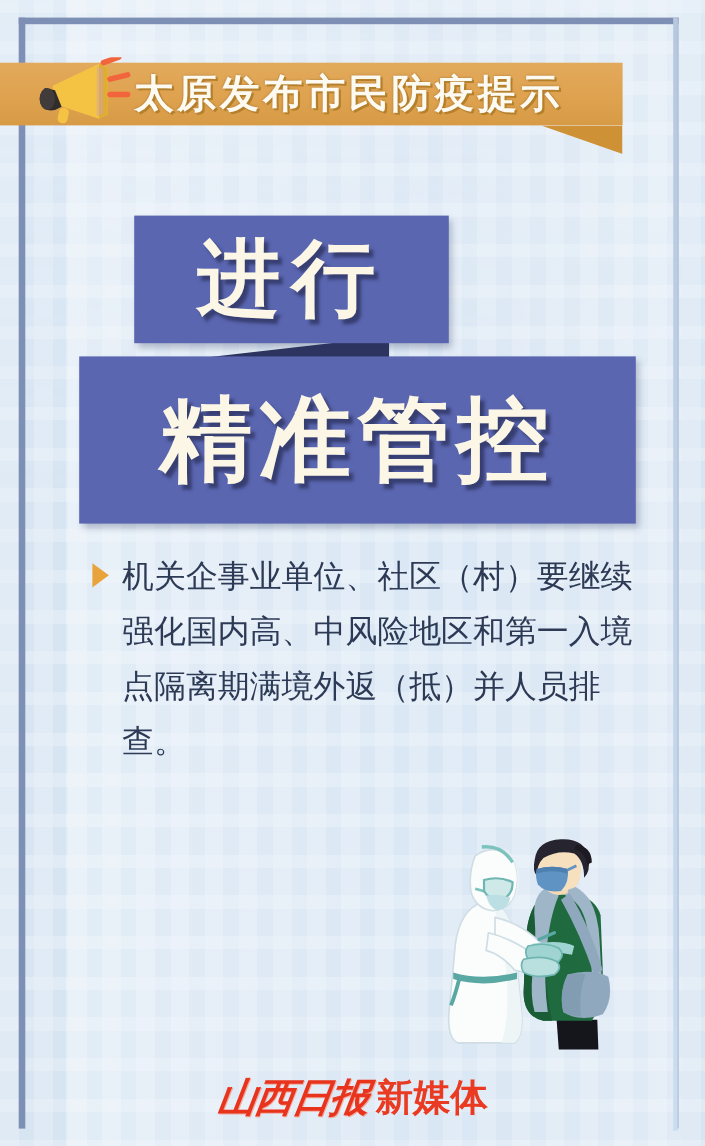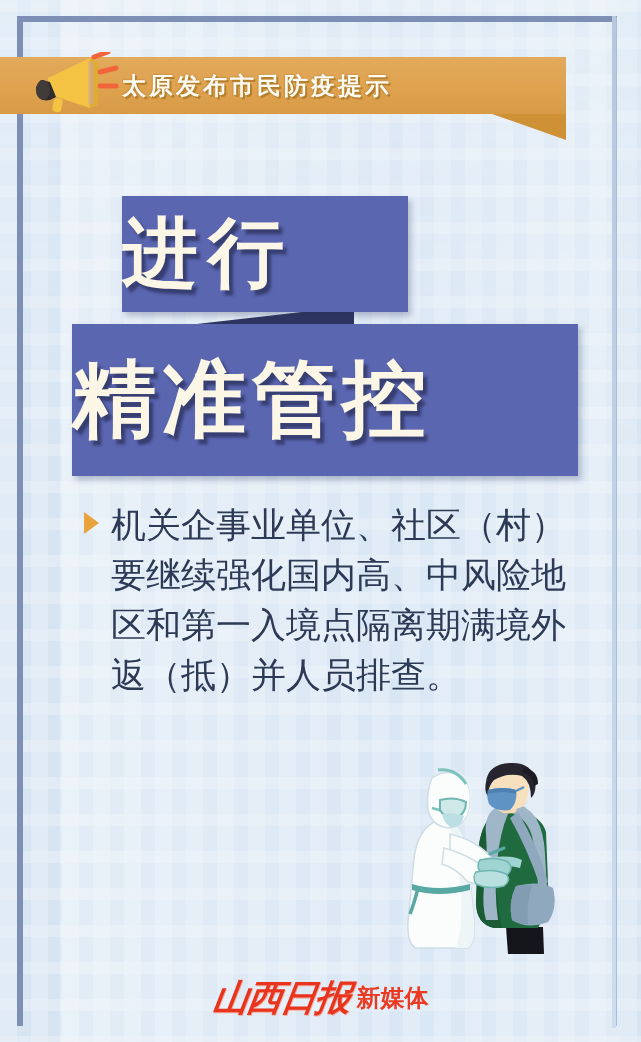--- a/index.html
+++ b/index.html
@@ -62,37 +62,37 @@
     background:#cf9136;
     clip-path:polygon(100% 0,100% 100%,0 0);
     pointer-events:none;
   }
   .megaphone{
     position:absolute;left:28px;top:52px;width:92px;height:72px;
   }
   .banner-title{
     position:absolute;left:122px;top:57px;height:57px;
     display:flex;align-items:center;
-    font-size:24px;font-weight:bold;letter-spacing:3px;
+    font-size:36px;font-weight:bold;letter-spacing:3px;
     color:#fdfaf2;
     text-shadow:2px 2px 0 #b5802c, 0 0 2px rgba(120,80,20,.6);
     white-space:nowrap;
     font-family:"Liberation Sans","DejaVu Sans",sans-serif;
   }
   
   .hl-shadow{
     position:absolute;left:74px;top:306px;width:280px;height:32px;
     background:#2e3560;
     clip-path:polygon(0% 100%, 100% 0%, 100% 100%);
     pointer-events:none;
   }
   .hl-box{
     position:absolute;
     background:#5a66b0;
-    display:flex;align-items:center;
+    display:flex;align-items:center;justify-content:center;
     box-shadow:3px 4px 6px rgba(40,50,90,.28);
   }
   #hl1{left:122px;top:196px;width:286px;height:116px;}
   #hl2{left:72px;top:324px;width:506px;height:152px;}
   .hl-text{
     color:#fbf6e6;font-weight:bold;white-space:nowrap;
     text-shadow:4px 5px 3px rgba(25,30,60,.55);
     font-family:"Liberation Sans","DejaVu Sans",sans-serif;
   }
   #hl1 .hl-text{font-size:76px;letter-spacing:10px;}
@@ -107,21 +107,21 @@
   }
   .bullet-marker{
     flex:0 0 auto;
     width:0;height:0;
     border-left:15px solid #e8a33c;
     border-top:11px solid transparent;
     border-bottom:11px solid transparent;
     margin-top:12px;margin-right:12px;
   }
   .bullet-text{
-    font-size:35px;line-height:50px;
+    font-size:29px;line-height:50px;
     color:#2c3a55;
     font-family:"Liberation Sans","DejaVu Sans",sans-serif;
     letter-spacing:0px;
   }
   
   .illustration{
     position:absolute;left:398px;top:762px;width:215px;height:205px;
   }
   
   .footer-logo{
@@ -131,21 +131,21 @@
   }
   .logo-cal{
     font-size:36px;font-weight:bold;color:#e8331d;
     font-family:"Liberation Serif","DejaVu Serif",serif;
     font-style:italic;
     letter-spacing:-2px;
     text-shadow:1px 1px 0 rgba(255,120,90,.55);
     transform:skewX(-8deg);
   }
   .logo-sub{
-    font-size:24px;font-weight:bold;color:#ea3a22;
+    font-size:34px;font-weight:bold;color:#ea3a22;
     font-family:Liberation Sans, sans-serif;
     letter-spacing:0px;
   }
 </style>
 </head>
 <body>
 
 <div id="poster">
 
   <div class="bg-pattern"></div>

